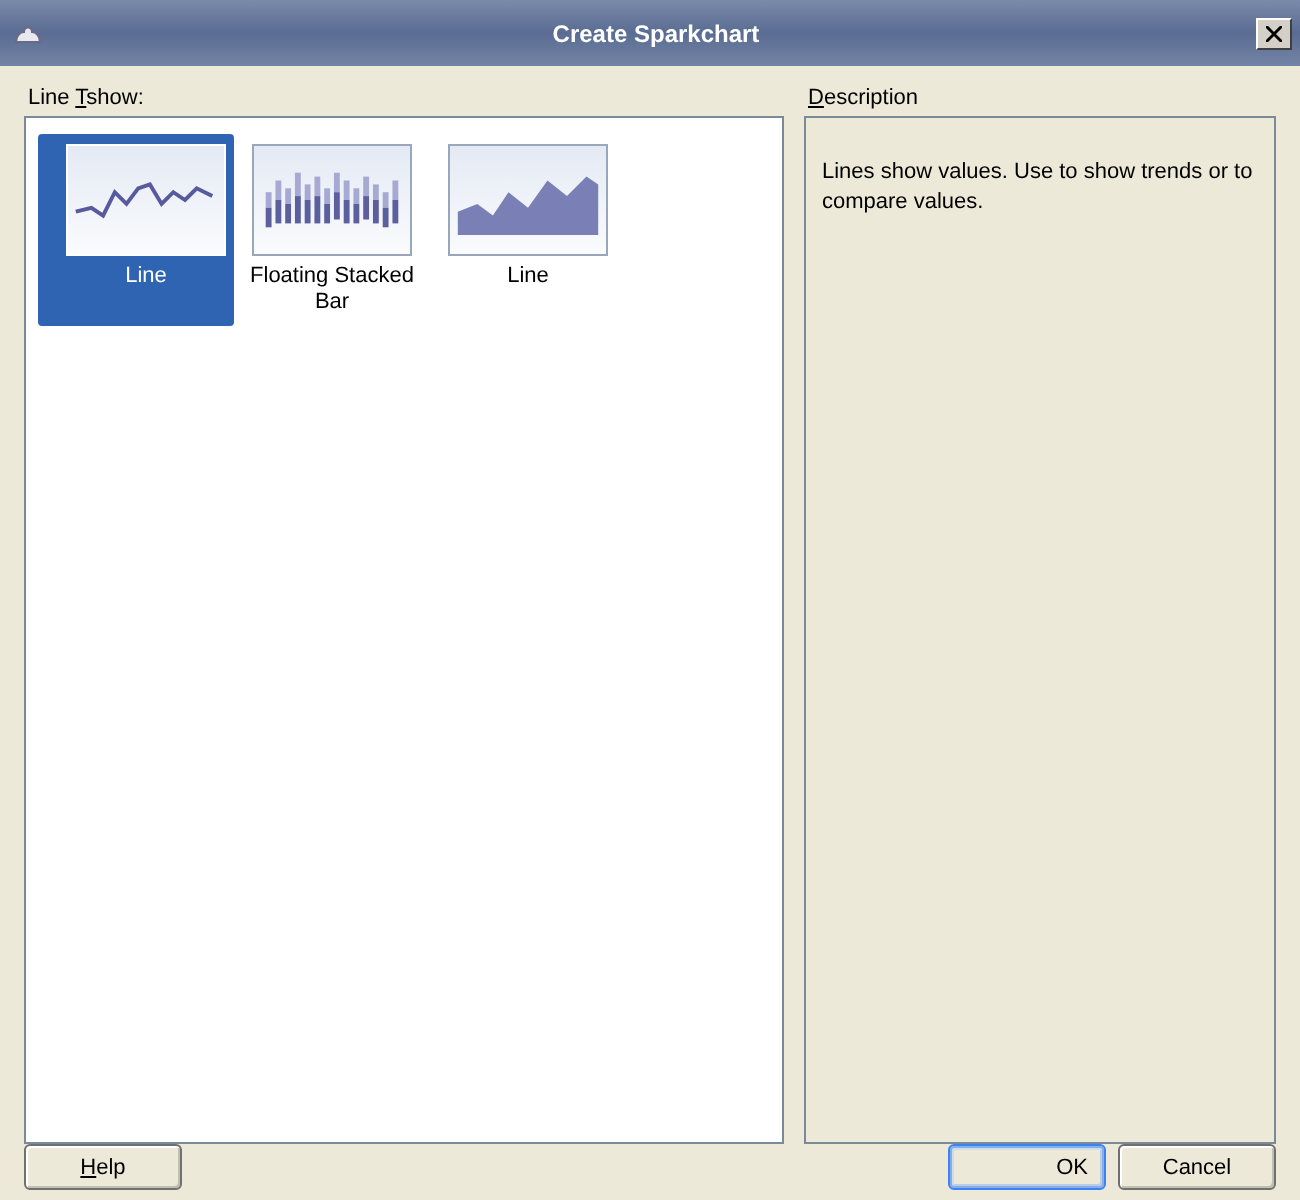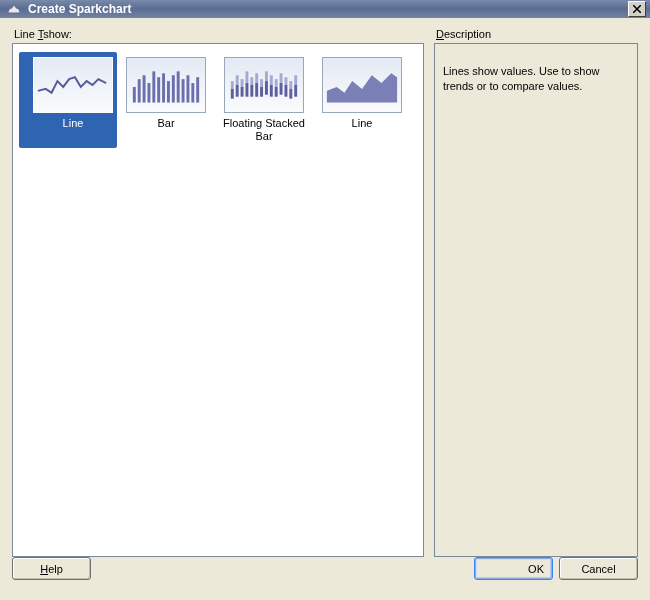--- a/index.html
+++ b/index.html
@@ -1,27 +1,28 @@
 <!DOCTYPE html>
 <html><head>
 <meta charset="utf-8">
 <style>
   * { box-sizing: border-box; }
   html, body { margin: 0; padding: 0; font-family: "Tahoma", "Segoe UI", sans-serif; font-size: 11px; }
   body { width: 650px; height: 600px; overflow: hidden; background: #ece9d8; }
 
   .titlebar {
-    height: 18px;
+    height: 33px;
     background: linear-gradient(to bottom, #7a8aab 0%, #5a6c92 50%, #7384a6 100%);
     color: #fff;
     display: flex;
     align-items: center;
     padding: 0 2px 0 6px;
     font-size: 12px;
     font-weight: bold;
+    text-align: center;
   }
   .titlebar .app-icon {
     width: 16px; height: 16px; margin-right: 6px;
   }
   .titlebar .title { flex: 1; }
   .titlebar .close-btn {
     width: 18px; height: 16px;
     background: #d4d0c8;
     border: 1px solid #fff;
     border-right-color: #404040;
@@ -48,21 +49,21 @@
     gap: 10px;
     min-height: 0;
   }
 
   .panel {
     background: #ece9d8;
     display: flex;
     flex-direction: column;
   }
   .panel-left { flex: 1; }
-  .panel-right { width: 204px; }
+  .panel-right { width: 236px; }
 
   .field-label { margin: 0 0 3px 2px; color: #000; }
   .field-label .accel { text-decoration: underline; }
 
   .panel-body {
     flex: 1;
     background: #fff;
     border: 1px solid #7a8a99;
     position: relative;
     overflow: auto;
@@ -171,43 +172,20 @@
 
           <div class="graph-item selected">
             <div class="graph-thumb">
               <svg viewBox="0 0 80 56" width="80" height="56">
                 <path d="M4 34 L12 32 L18 36 L24 24 L30 30 L36 22 L42 20 L48 30 L54 24 L60 28 L66 22 L74 26" fill="none" stroke="#575a9c" stroke-width="2"></path>
               </svg>
             </div>
             <div class="graph-label">Line</div>
           </div>
 
-          <div class="graph-item">
-            <div class="graph-thumb">
-              <svg viewBox="0 0 80 56" width="80" height="56">
-                <g fill="#6a6fad">
-                  <rect x="6" y="30" width="3" height="16"></rect>
-                  <rect x="11" y="22" width="3" height="24"></rect>
-                  <rect x="16" y="18" width="3" height="28"></rect>
-                  <rect x="21" y="26" width="3" height="20"></rect>
-                  <rect x="26" y="14" width="3" height="32"></rect>
-                  <rect x="31" y="20" width="3" height="26"></rect>
-                  <rect x="36" y="16" width="3" height="30"></rect>
-                  <rect x="41" y="24" width="3" height="22"></rect>
-                  <rect x="46" y="18" width="3" height="28"></rect>
-                  <rect x="51" y="14" width="3" height="32"></rect>
-                  <rect x="56" y="22" width="3" height="24"></rect>
-                  <rect x="61" y="18" width="3" height="28"></rect>
-                  <rect x="66" y="26" width="3" height="20"></rect>
-                  <rect x="71" y="20" width="3" height="26"></rect>
-                </g>
-              </svg>
-            </div>
-            <div class="graph-label">Bar</div>
-          </div>
 
           <div class="graph-item">
             <div class="graph-thumb">
               <svg viewBox="0 0 80 56" width="80" height="56">
                 <g>
                   <rect x="6" y="24" width="3" height="8" fill="#a6aad2"></rect>
                     <rect x="6" y="32" width="3" height="10" fill="#5b5f9e"></rect>
                   <rect x="11" y="18" width="3" height="10" fill="#a6aad2"></rect>
                     <rect x="11" y="28" width="3" height="12" fill="#5b5f9e"></rect>
                   <rect x="16" y="22" width="3" height="8" fill="#a6aad2"></rect>

